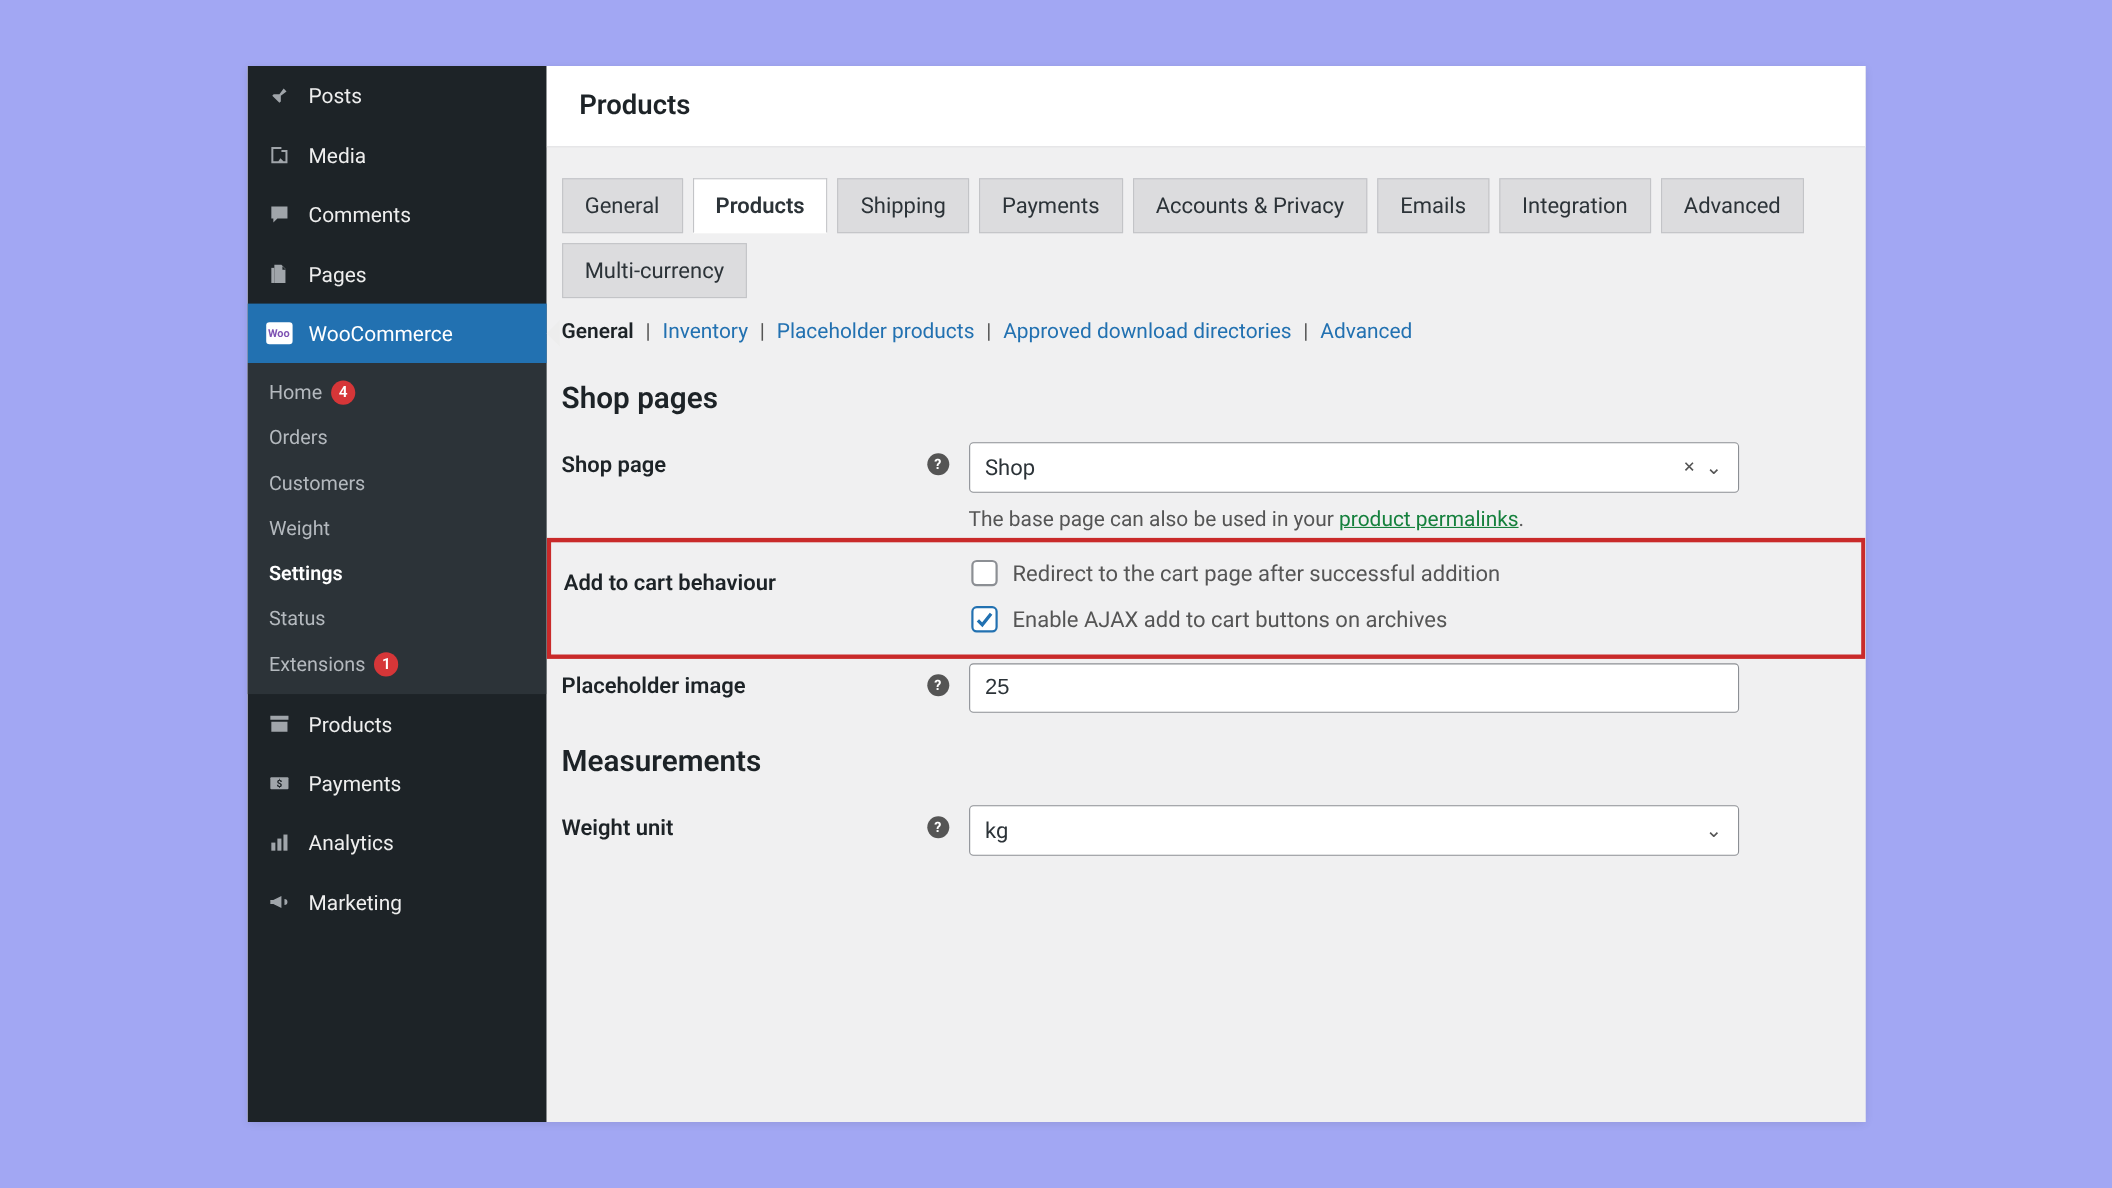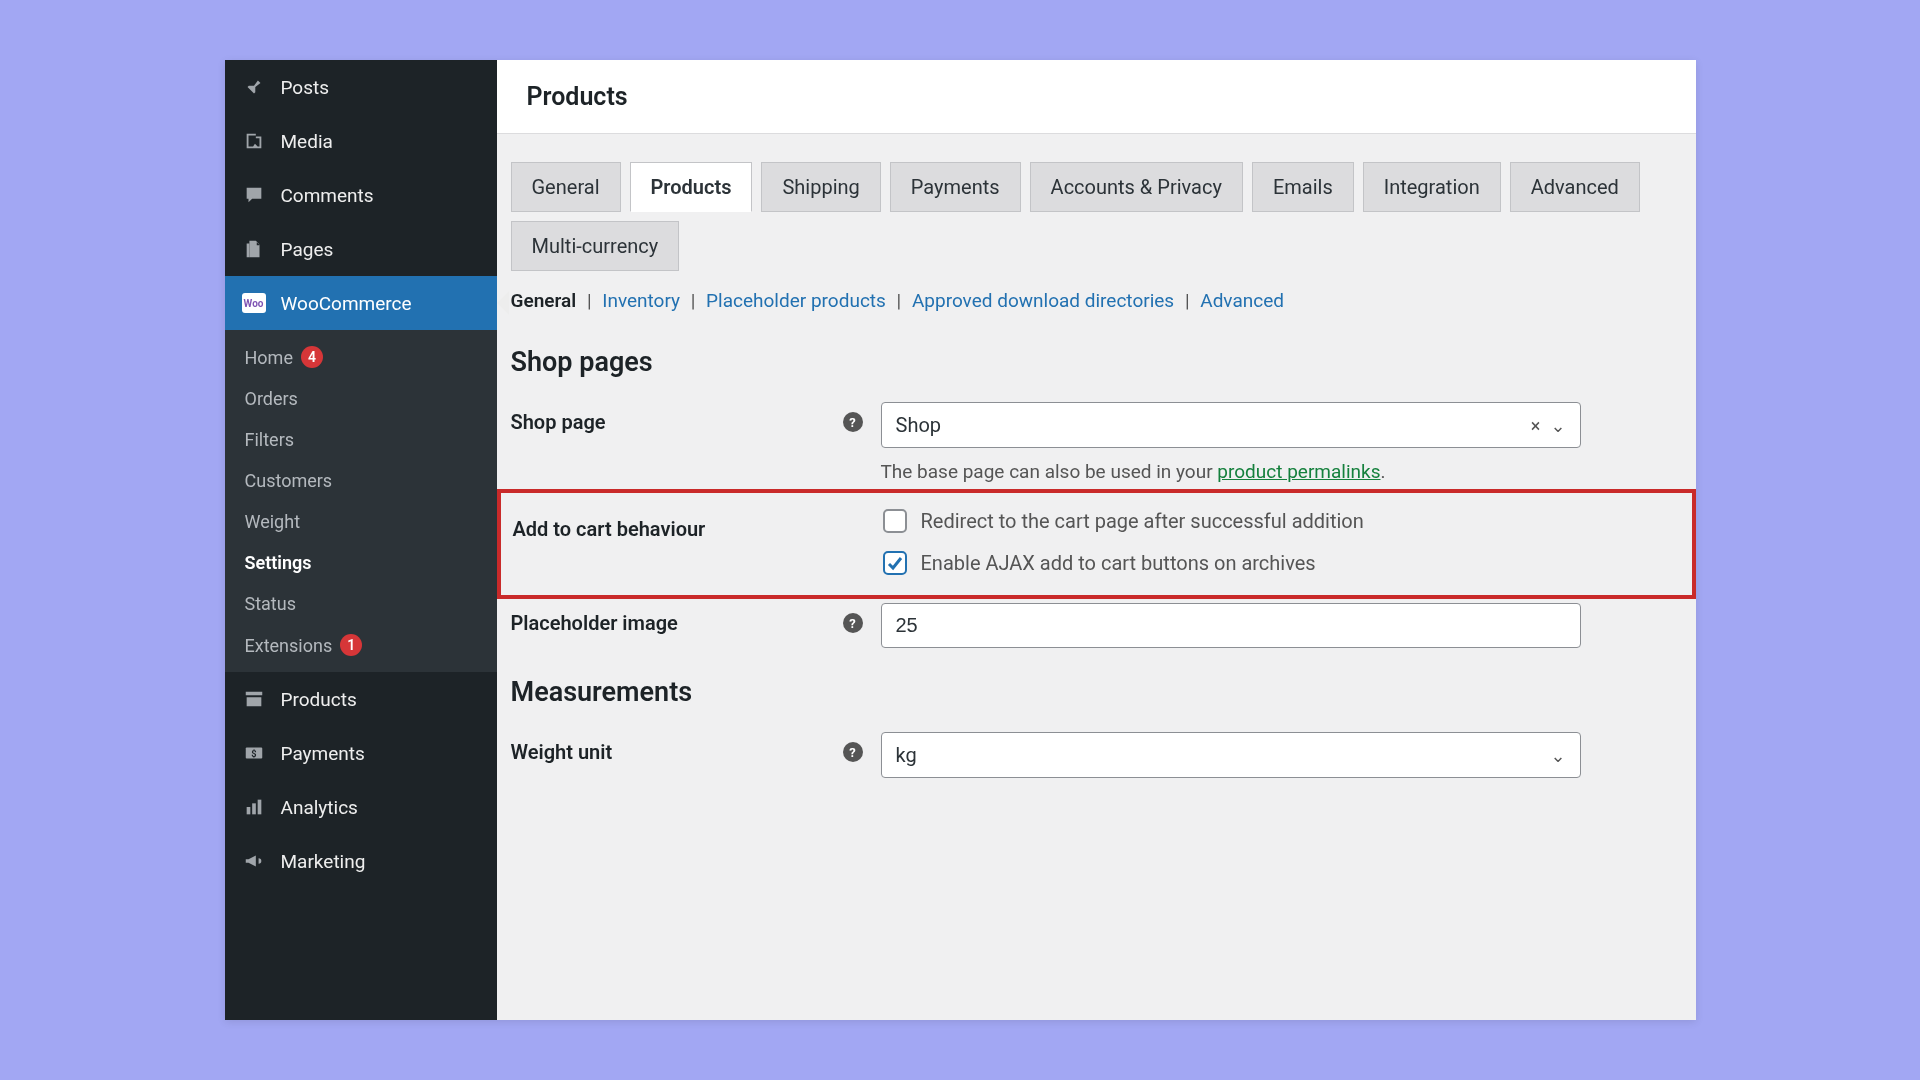--- a/index.html
+++ b/index.html
@@ -224,21 +224,20 @@
       </div>
     <div class="sb-item active">
       <span class="sb-icon">
           <span class="woo-icon">Woo</span>
         </span>
       <span>WooCommerce</span>
     </div>
     <div class="sb-sub" id="sb-sub">
         <div class="sb-sub-item">Home<span class="badge">4</span></div>
         <div class="sb-sub-item">Orders</div>
-        <div class="sb-sub-item">Filters</div>
         <div class="sb-sub-item">Customers</div>
         <div class="sb-sub-item">Weight</div>
         <div class="sb-sub-item bold">Settings</div>
         <div class="sb-sub-item">Status</div>
         <div class="sb-sub-item">Extensions<span class="badge">1</span></div>
       </div>
     <div id="sb-bottom">
         <div class="sb-item">
           <span class="sb-icon">
             <svg width="22" height="22" viewBox="0 0 24 24" fill="currentColor">

